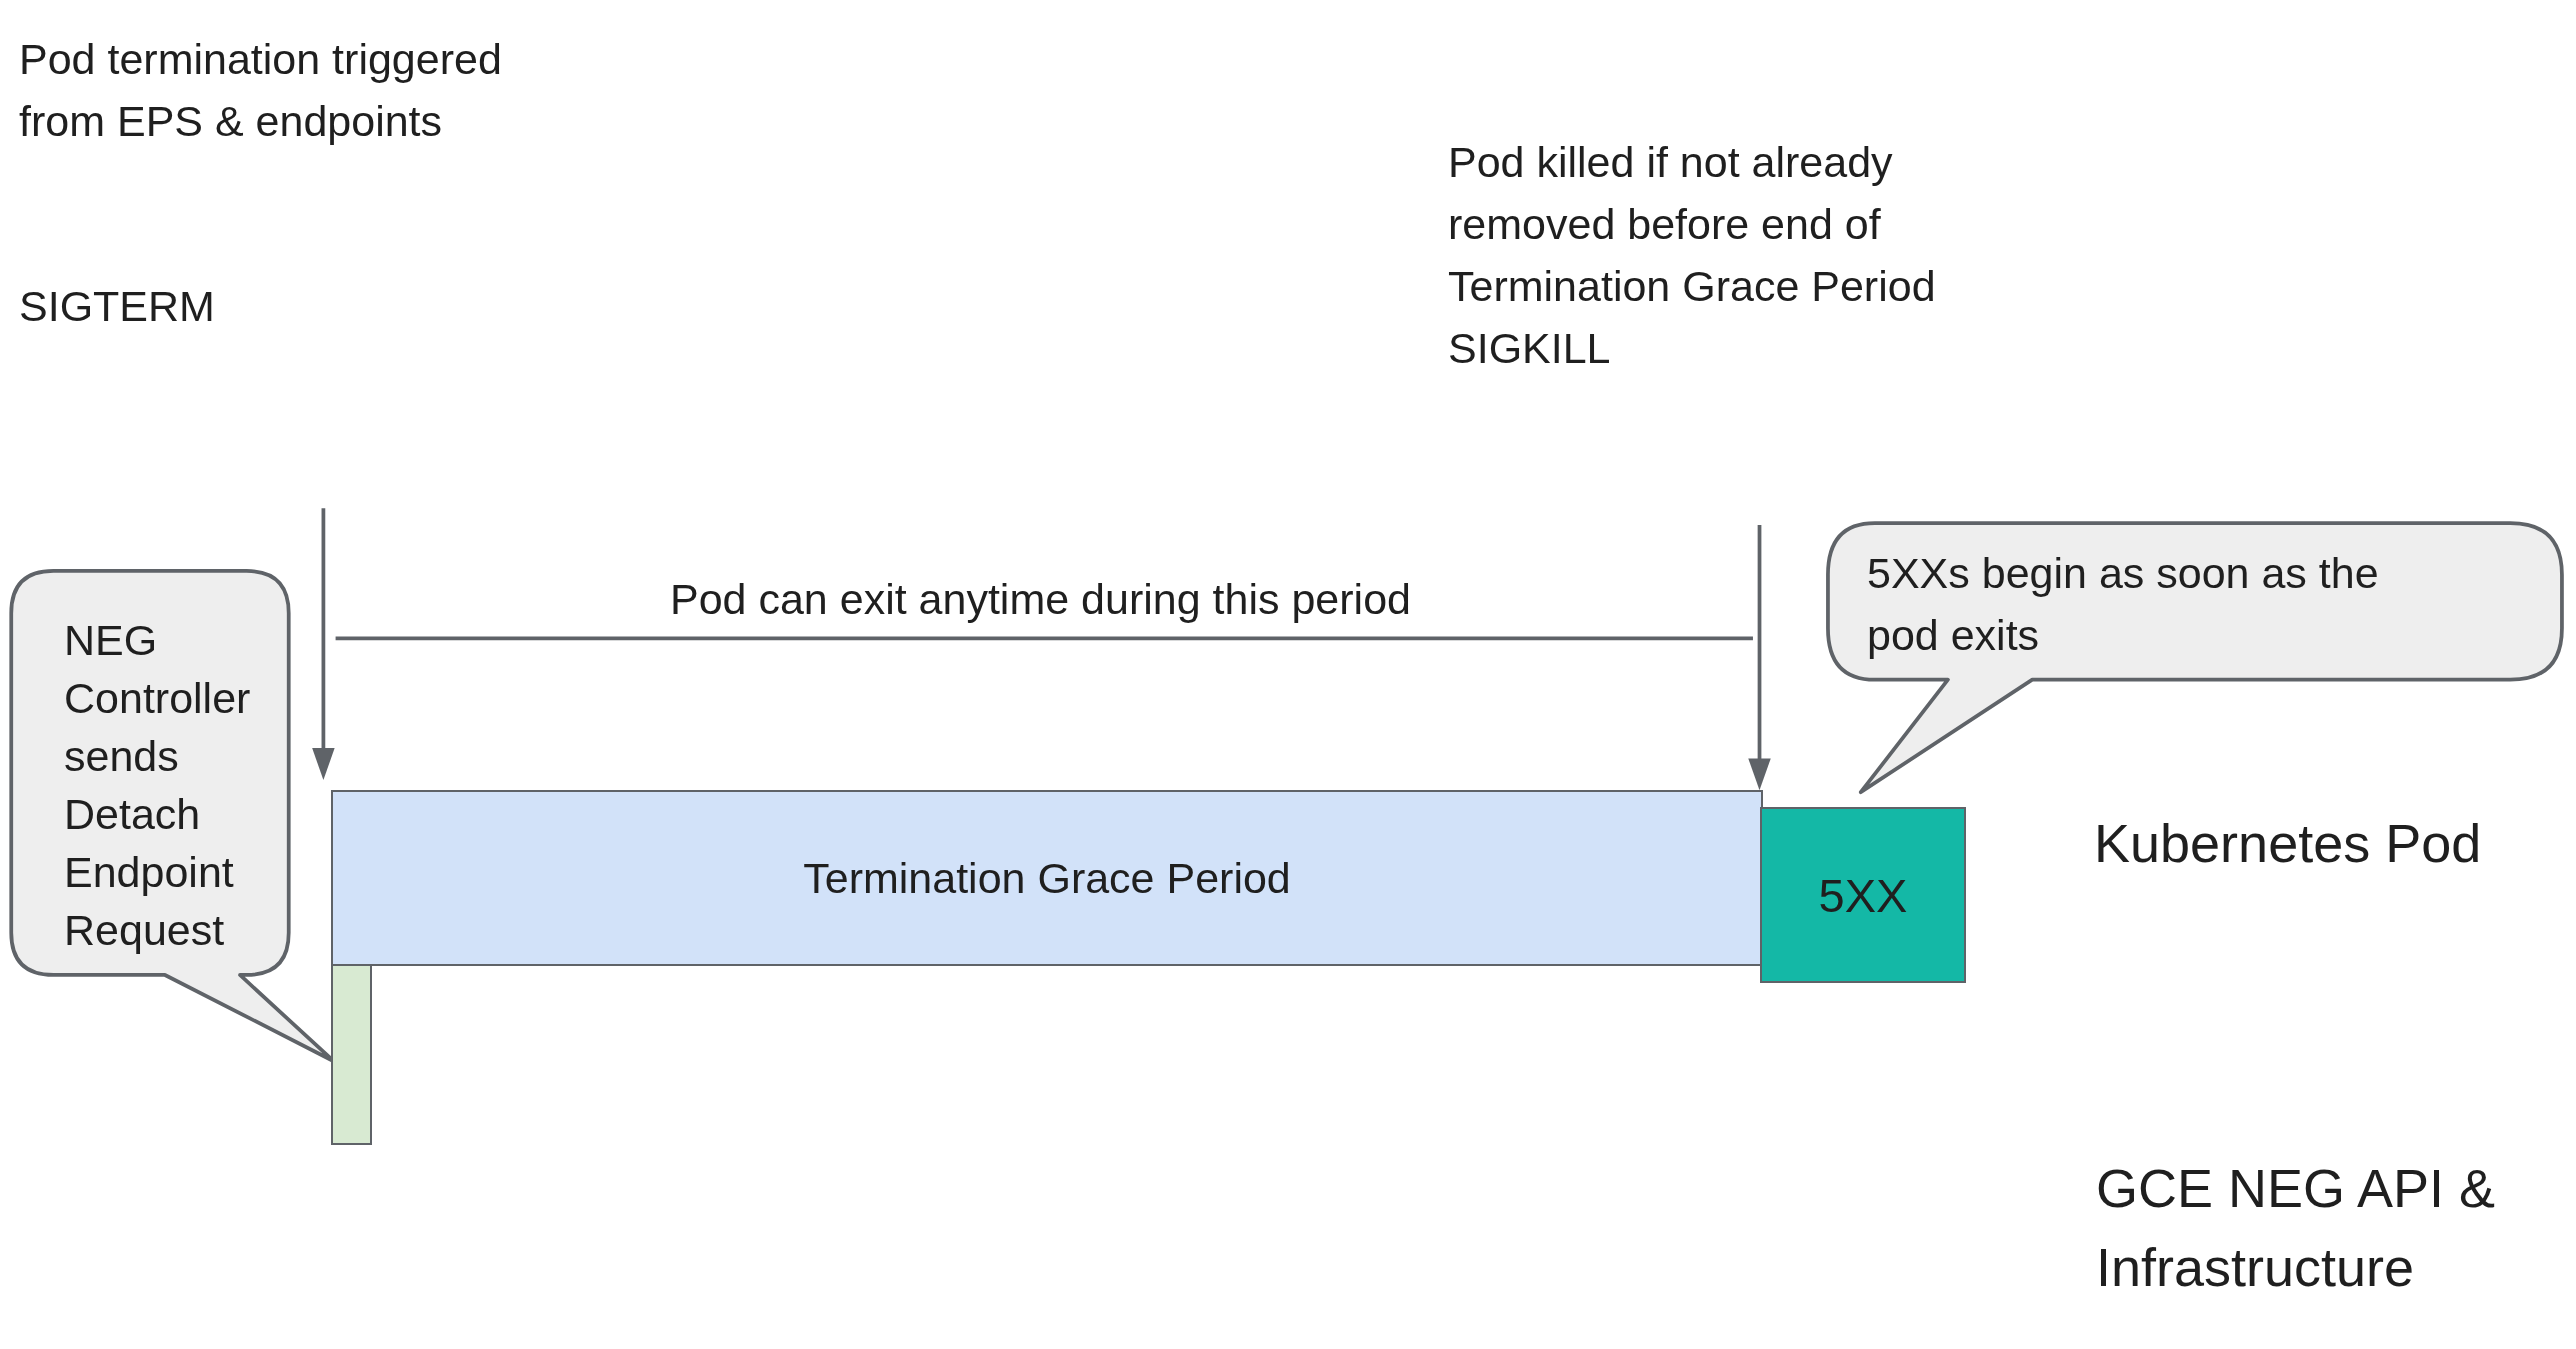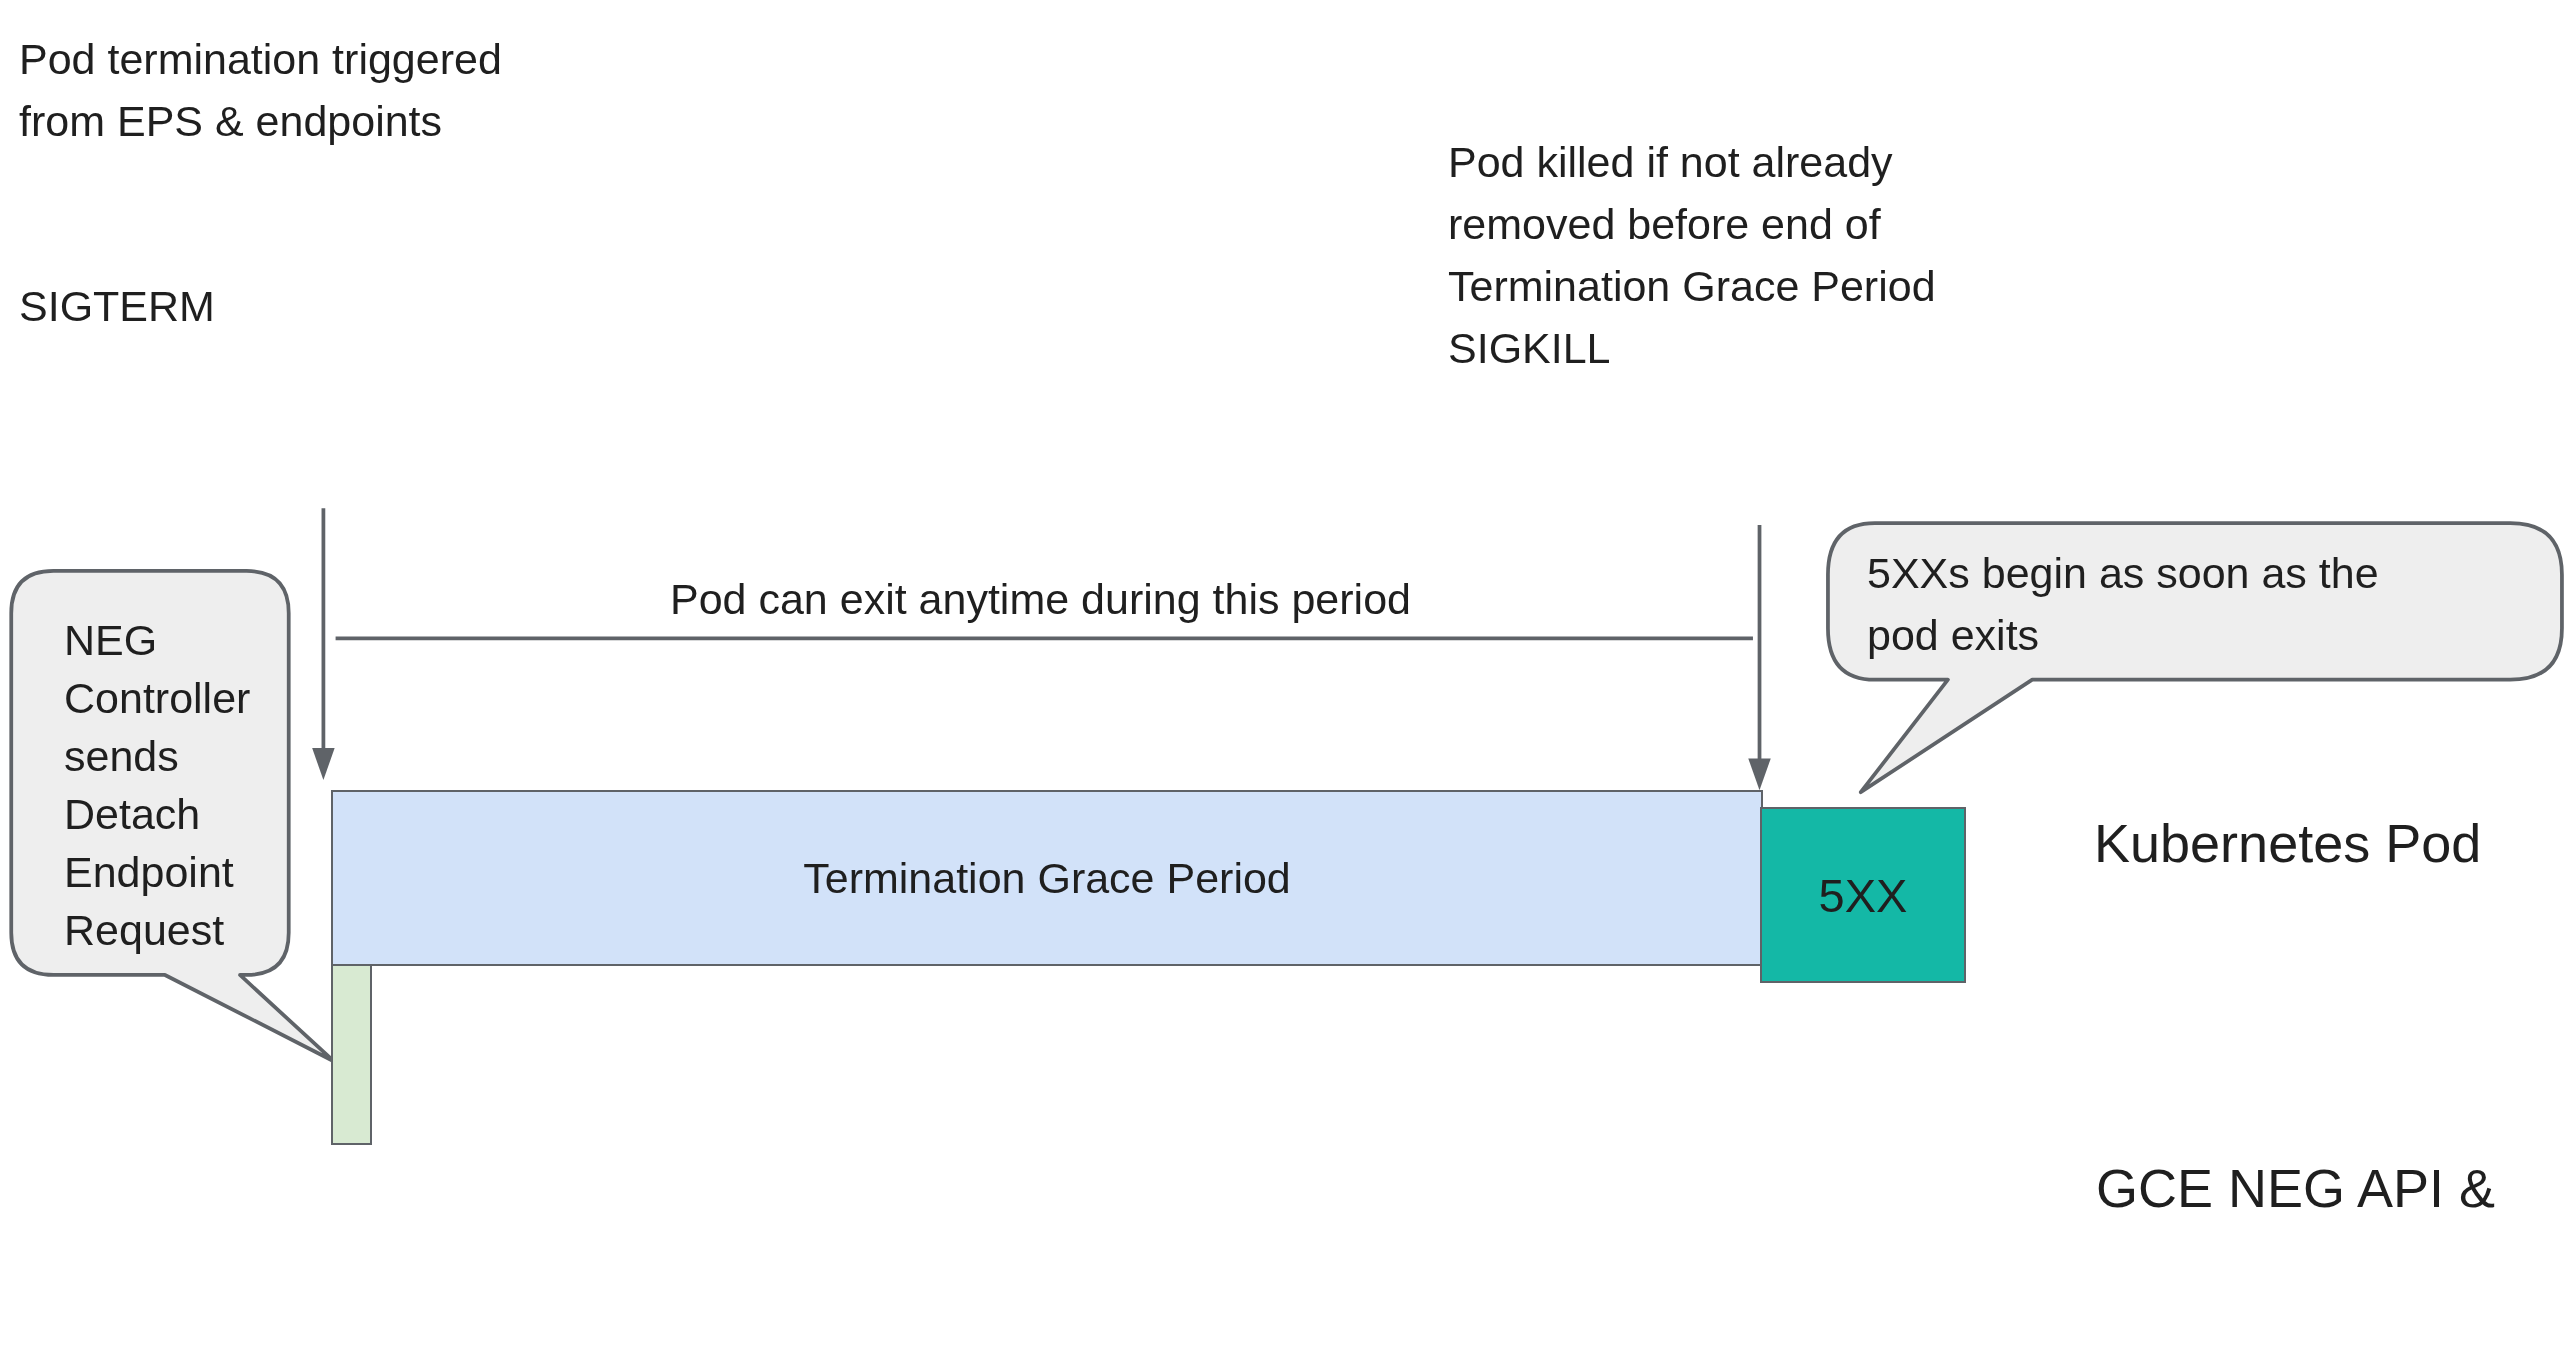--- a/index.html
+++ b/index.html
@@ -81,16 +81,17 @@
   </div>
 
   <div class="txt bubble-text" style="left:1867px;top:542px;width:675px;line-height:62px;">
     <div>5XXs begin as soon as the</div>
     <div>pod exits</div>
   </div>
 
   <div class="txt row-label" style="left:2094px;top:804px;">Kubernetes Pod</div>
   <div class="txt row-label" style="left:2096px;top:1149px;">
     <div>GCE NEG API &amp;</div>
+    <div>Infrastructure</div>
   </div>
 
 </div>
 
 
 </body></html>

